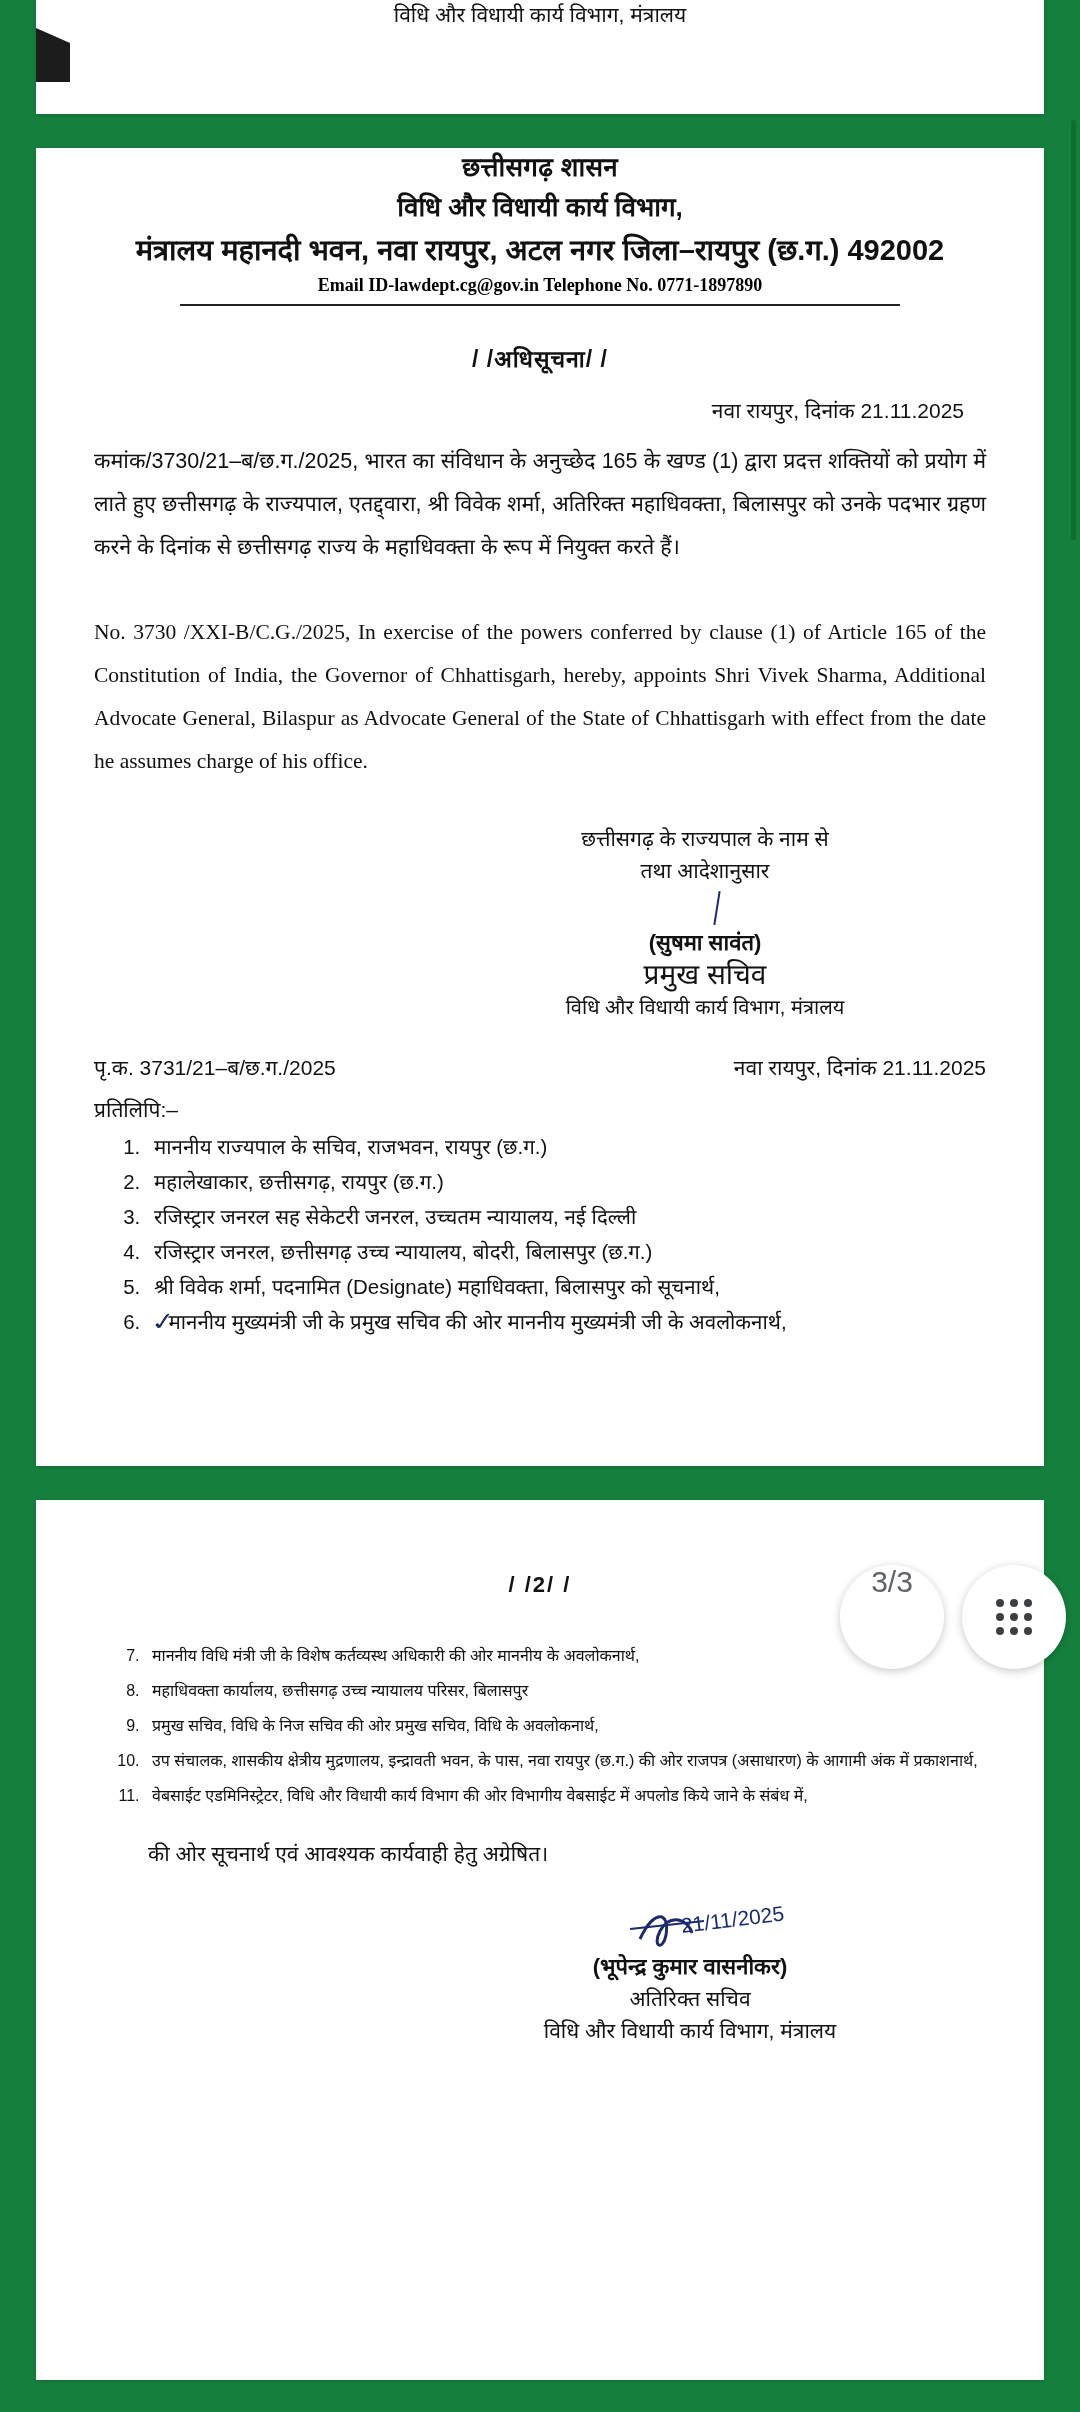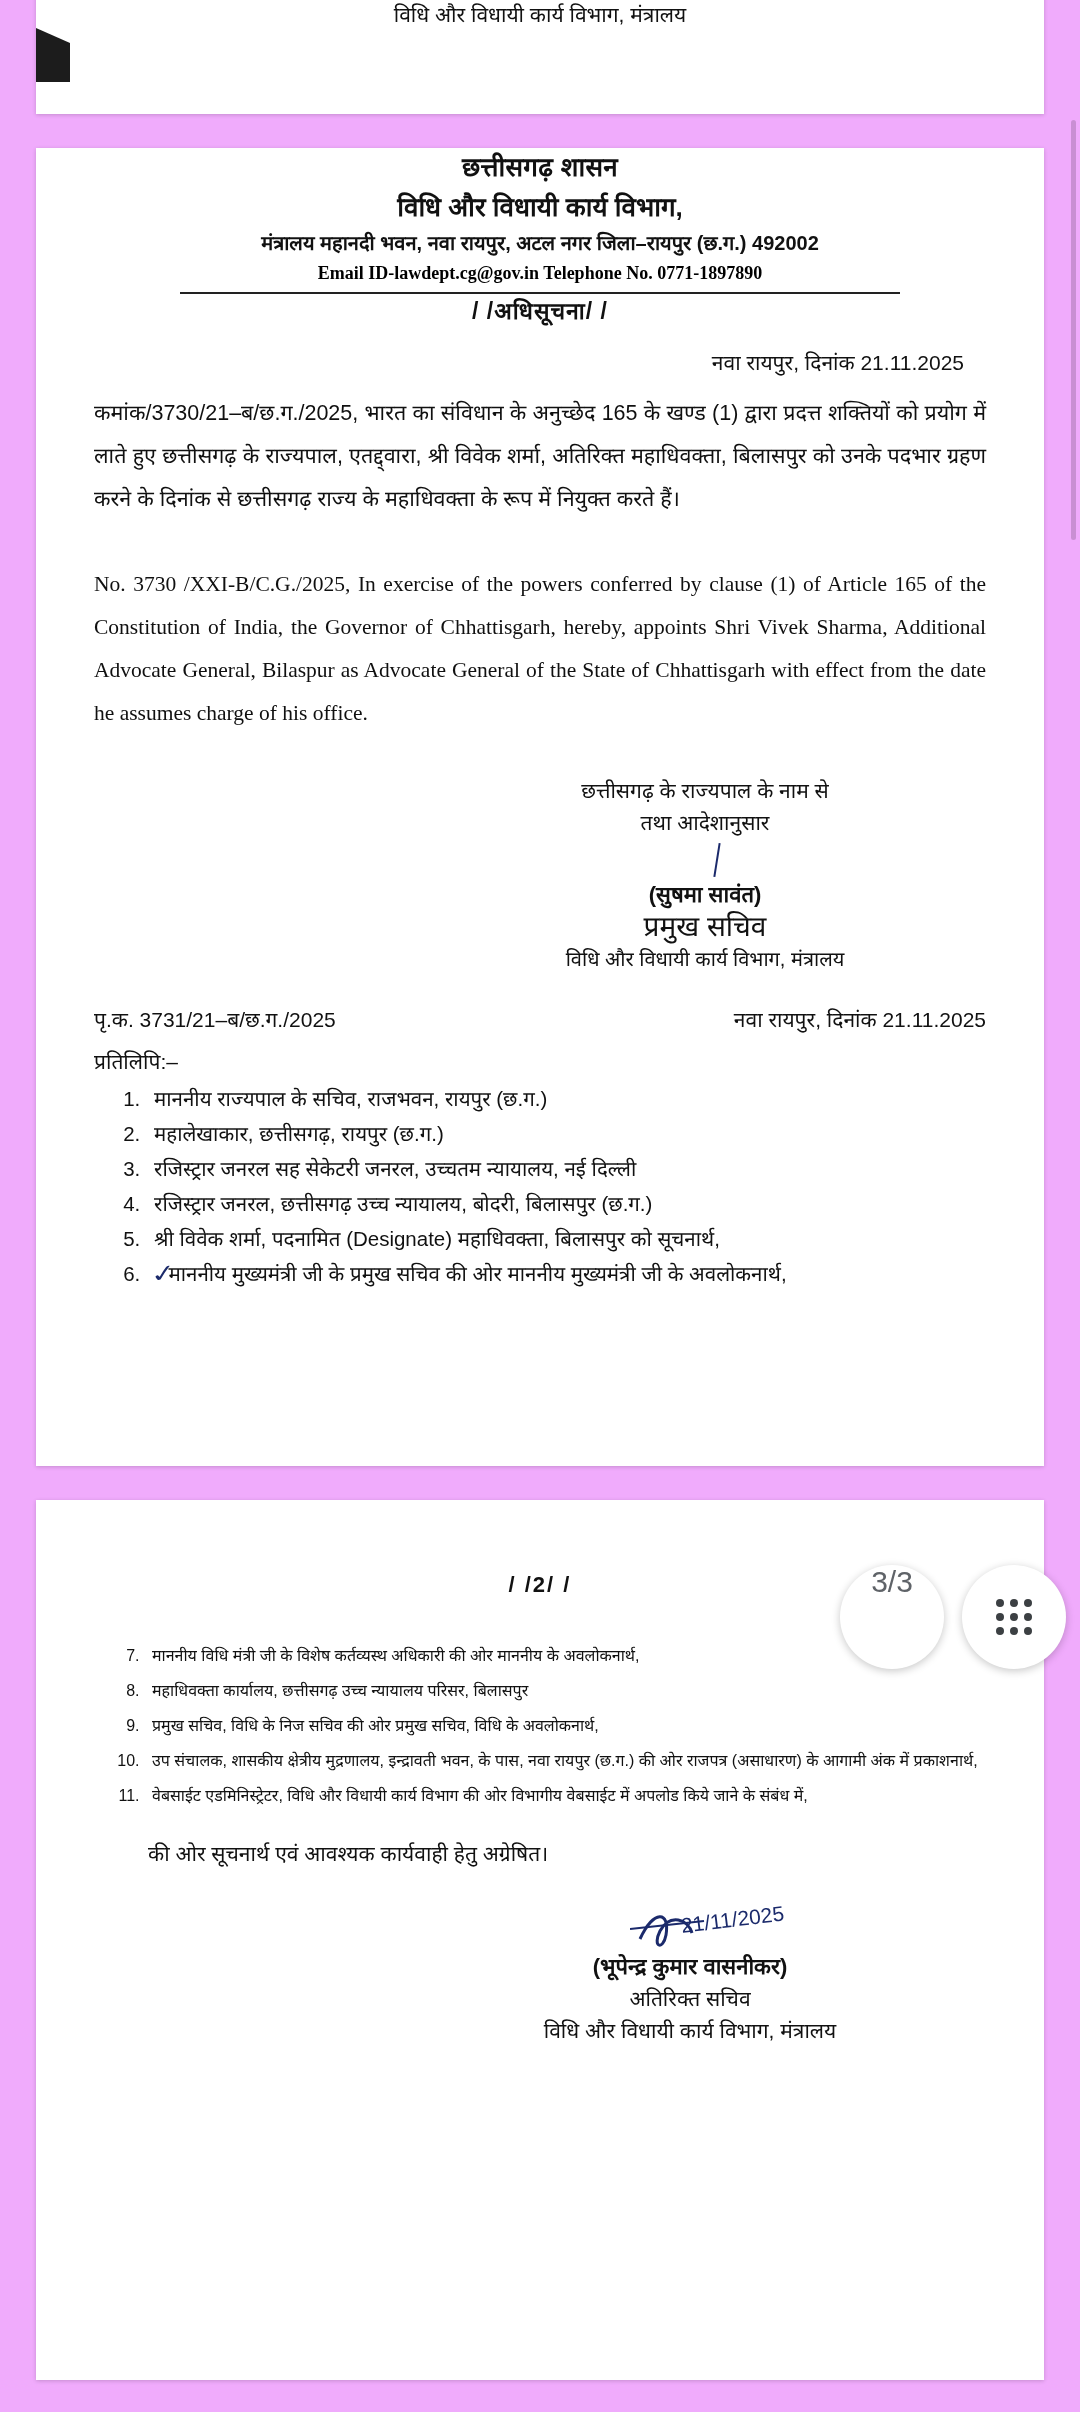--- a/index.html
+++ b/index.html
@@ -7,21 +7,21 @@
     width: 1080px;
     height: 2412px;
     background: #e8e8ea;
     font-family: "Liberation Sans", sans-serif;
     overflow: hidden;
   }
   .viewer {
     position: relative;
     width: 1080px;
     height: 2412px;
-    background: #f0abfc;
+    background: #15803d;
     text-decoration: underline;
   }
 
   
   .page {
     position: absolute;
     left: 36px;
     width: 1008px;
     background: #ffffff;
     box-shadow: 0 1px 4px rgba(0,0,0,0.18);
@@ -52,30 +52,31 @@
     left: 0px; top: 54px;
     width: 34px; height: 54px;
     background: #1c1c1c;
     clip-path: polygon(0 0, 100% 28%, 100% 100%, 0 100%);
   }
 
   
   .hdr { }
   .hdr .l1 { font-size: 26px; font-weight: bold; text-align: center; letter-spacing: .3px; }
   .hdr .l2 { font-size: 26px; font-weight: bold; text-align: center; margin-top: 4px; }
-  .hdr .l3 { font-size: 20px; font-weight: bold; text-align: center; margin-top: 5px; }
+  .hdr .l3 { font-size: 29px; font-weight: bold; text-align: center; margin-top: 5px; }
   .hdr .l4 { font-size: 18px; font-weight: bold; text-align: center; margin-top: 7px; font-family: "Liberation Serif", serif; }
   .rule {
     height: 2px; background: #222; margin: 8px 86px 0 86px;
   }
 
   .notif {
     text-align: center;
     font-size: 23px;
     font-weight: bold;
+    margin-top: 36px;
     letter-spacing: 1px;
   }
   .dateline {
     text-align: right;
     font-size: 21px;
     margin-top: 22px;
     padding-right: 22px;
   }
 
   .hindi-body {

